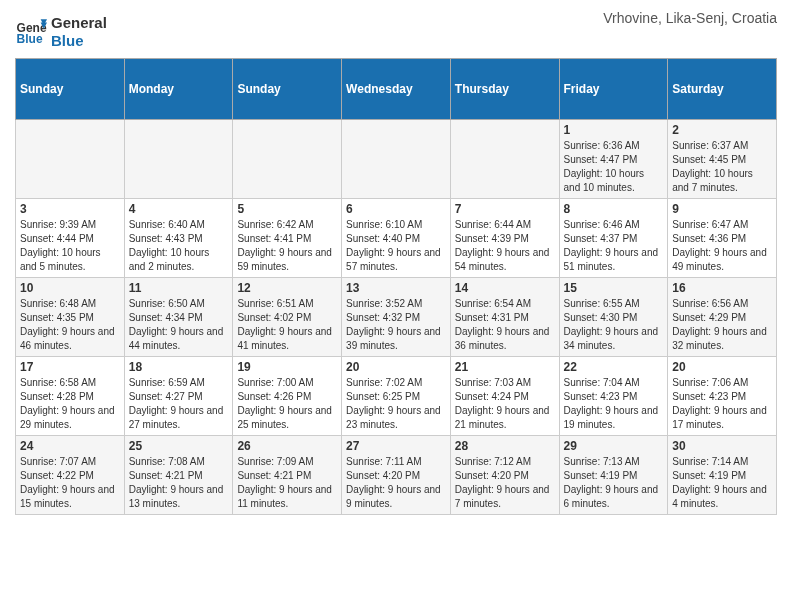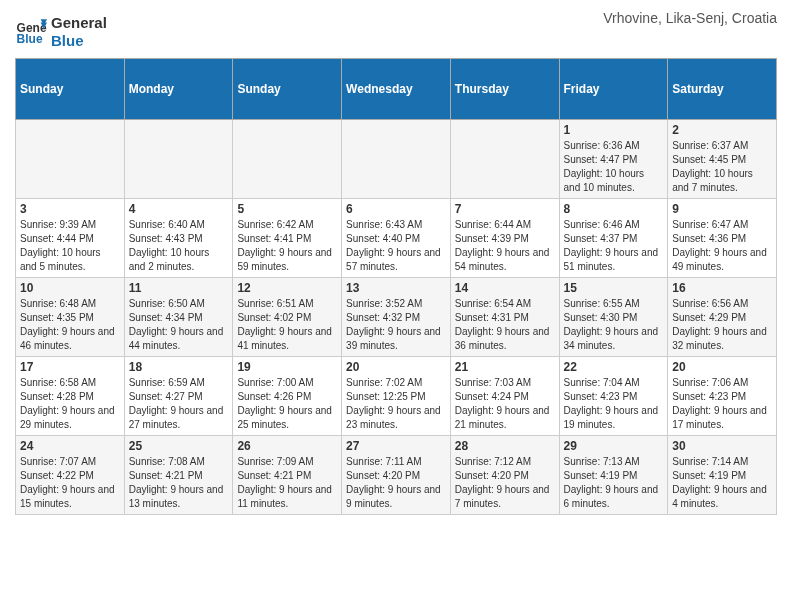--- a/index.html
+++ b/index.html
@@ -157,21 +157,21 @@
           </td>
           <td>
             <span class="day-num">5</span>
             <div class="day-info">Sunrise: 6:42 AM
 Sunset: 4:41 PM
 Daylight: 9 hours
 and 59 minutes.</div>
           </td>
           <td>
             <span class="day-num">6</span>
-            <div class="day-info">Sunrise: 6:43 AM
+            <div class="day-info">Sunrise: 6:10 AM
 Sunset: 4:40 PM
 Daylight: 9 hours
 and 57 minutes.</div>
           </td>
           <td>
             <span class="day-num">7</span>
             <div class="day-info">Sunrise: 6:44 AM
 Sunset: 4:39 PM
 Daylight: 9 hours
 and 54 minutes.</div>
@@ -260,21 +260,21 @@
           <td>
             <span class="day-num">19</span>
             <div class="day-info">Sunrise: 7:00 AM
 Sunset: 4:26 PM
 Daylight: 9 hours
 and 25 minutes.</div>
           </td>
           <td>
             <span class="day-num">20</span>
             <div class="day-info">Sunrise: 7:02 AM
-Sunset: 12:25 PM
+Sunset: 6:25 PM
 Daylight: 9 hours
 and 23 minutes.</div>
           </td>
           <td>
             <span class="day-num">21</span>
             <div class="day-info">Sunrise: 7:03 AM
 Sunset: 4:24 PM
 Daylight: 9 hours
 and 21 minutes.</div>
           </td>

